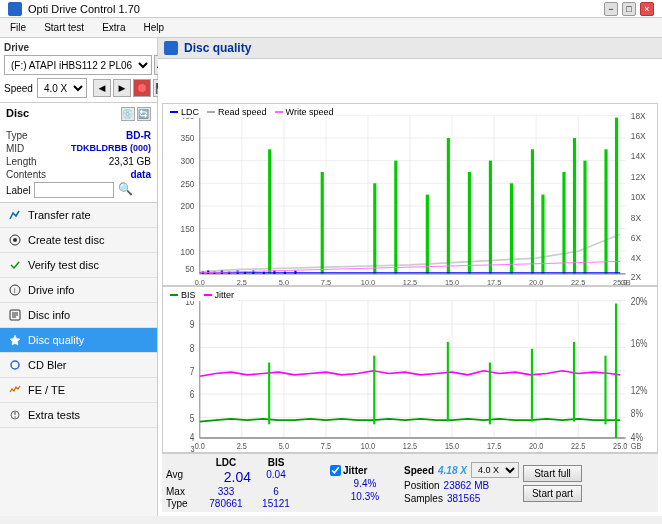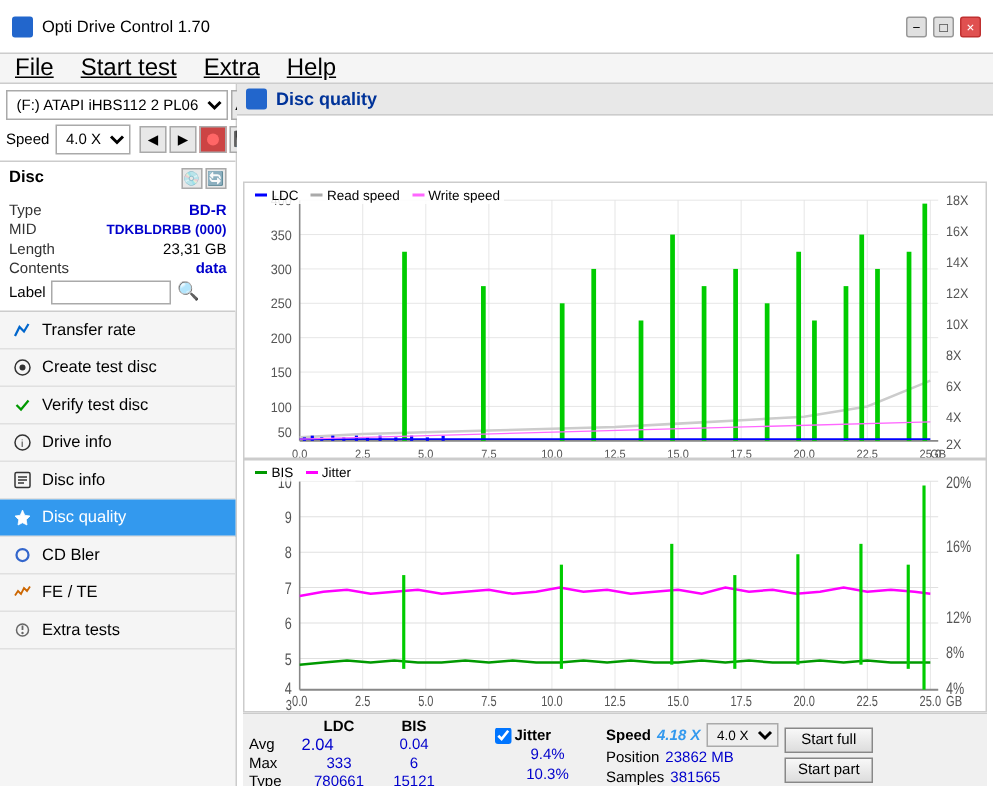--- a/index.html
+++ b/index.html
@@ -1,30 +1,30 @@
 <!DOCTYPE html>
 <html><head>
   <meta charset="utf-8">
   <style>
     * { box-sizing: border-box; margin: 0; padding: 0; }
     body { font-family: 'Segoe UI', Tahoma, Arial, sans-serif; font-size: 11px; background: #f0f0f0; width: 662px; height: 524px; overflow: hidden; }
     
     
-    .title-bar { background: #fff; border-bottom: 1px solid #ccc; display: flex; align-items: center; justify-content: space-between; padding: 4px 8px; height: 36px; }
+    .title-bar { background: #fff; border-bottom: 1px solid #ccc; display: flex; align-items: center; justify-content: space-between; padding: 4px 8px; height: 18px; }
     .title-bar-left { display: flex; align-items: center; gap: 6px; font-size: 11px; font-weight: normal; }
     .title-bar-icon { width: 14px; height: 14px; background: #2266cc; border-radius: 2px; display: inline-block; }
     .title-bar-controls { display: flex; gap: 4px; }
     .title-btn { width: 14px; height: 14px; border-radius: 2px; border: 1px solid #999; cursor: pointer; display: flex; align-items: center; justify-content: center; font-size: 9px; background: #e0e0e0; }
     .title-btn.close { background: #e05050; color: white; border-color: #c03030; }
     .title-btn.minimize { background: #e0e0e0; }
     .title-btn.maximize { background: #e0e0e0; }
 
     
     .menu-bar { background: #f5f5f5; border-bottom: 1px solid #ccc; display: flex; align-items: center; padding: 2px 6px; height: 20px; gap: 10px; }
-    .menu-item { font-size: 16px; cursor: pointer; padding: 1px 4px; text-decoration: underline; }
+    .menu-item { font-size: 10px; cursor: pointer; padding: 1px 4px; }
 
     
     .main { display: flex; height: calc(524px - 26px - 20px); }
 
     
     .sidebar { width: 158px; min-width: 158px; background: #f5f5f5; border-right: 1px solid #ccc; display: flex; flex-direction: column; }
 
     
     .drive-section { padding: 4px; border-bottom: 1px solid #ccc; background: #fff; }
     .drive-label { font-size: 10px; color: #333; margin-bottom: 2px; font-weight: bold; }
@@ -107,20 +107,21 @@
   <span class="menu-item">Start test</span>
   <span class="menu-item">Extra</span>
   <span class="menu-item">Help</span>
 </div>
 
 <div class="main">
 
   <div class="sidebar">
 
     <div class="drive-section">
+      <div class="drive-label">Drive</div>
       <div class="drive-select-row">
         <select class="drive-select">
           <option>(F:) ATAPI iHBS112  2 PL06</option>
         </select>
         <div class="drive-icon-btn">▲</div>
       </div>
       <div class="speed-row">
         <span class="speed-label">Speed</span>
         <select class="speed-select">
           <option>4.0 X</option>
@@ -453,21 +454,21 @@
       <div class="stats-row">
 
         <div style="display:flex;flex-direction:column;gap:1px;min-width:160px;">
           <div style="display:flex;gap:0px;">
             <span style="min-width:35px;"></span>
             <span style="min-width:50px;text-align:center;font-weight:bold;font-size:10px;">LDC</span>
             <span style="min-width:50px;text-align:center;font-weight:bold;font-size:10px;">BIS</span>
           </div>
           <div style="display:flex;gap:0px;">
             <span style="min-width:35px;font-size:10px;">Avg</span>
-            <span style="min-width:50px;text-align:left;color:#0000cc;font-size:11px;">2.04</span>
+            <span style="min-width:50px;text-align:right;color:#0000cc;font-size:14px;">2.04</span>
             <span style="min-width:50px;text-align:center;color:#0000cc;font-size:10px;">0.04</span>
           </div>
           <div style="display:flex;gap:0px;">
             <span style="min-width:35px;font-size:10px;">Max</span>
             <span style="min-width:50px;text-align:center;color:#0000cc;font-size:10px;">333</span>
             <span style="min-width:50px;text-align:center;color:#0000cc;font-size:10px;">6</span>
           </div>
           <div style="display:flex;gap:0px;">
             <span style="min-width:35px;font-size:10px;">Type</span>
             <span style="min-width:50px;text-align:center;color:#0000cc;font-size:10px;">780661</span>

